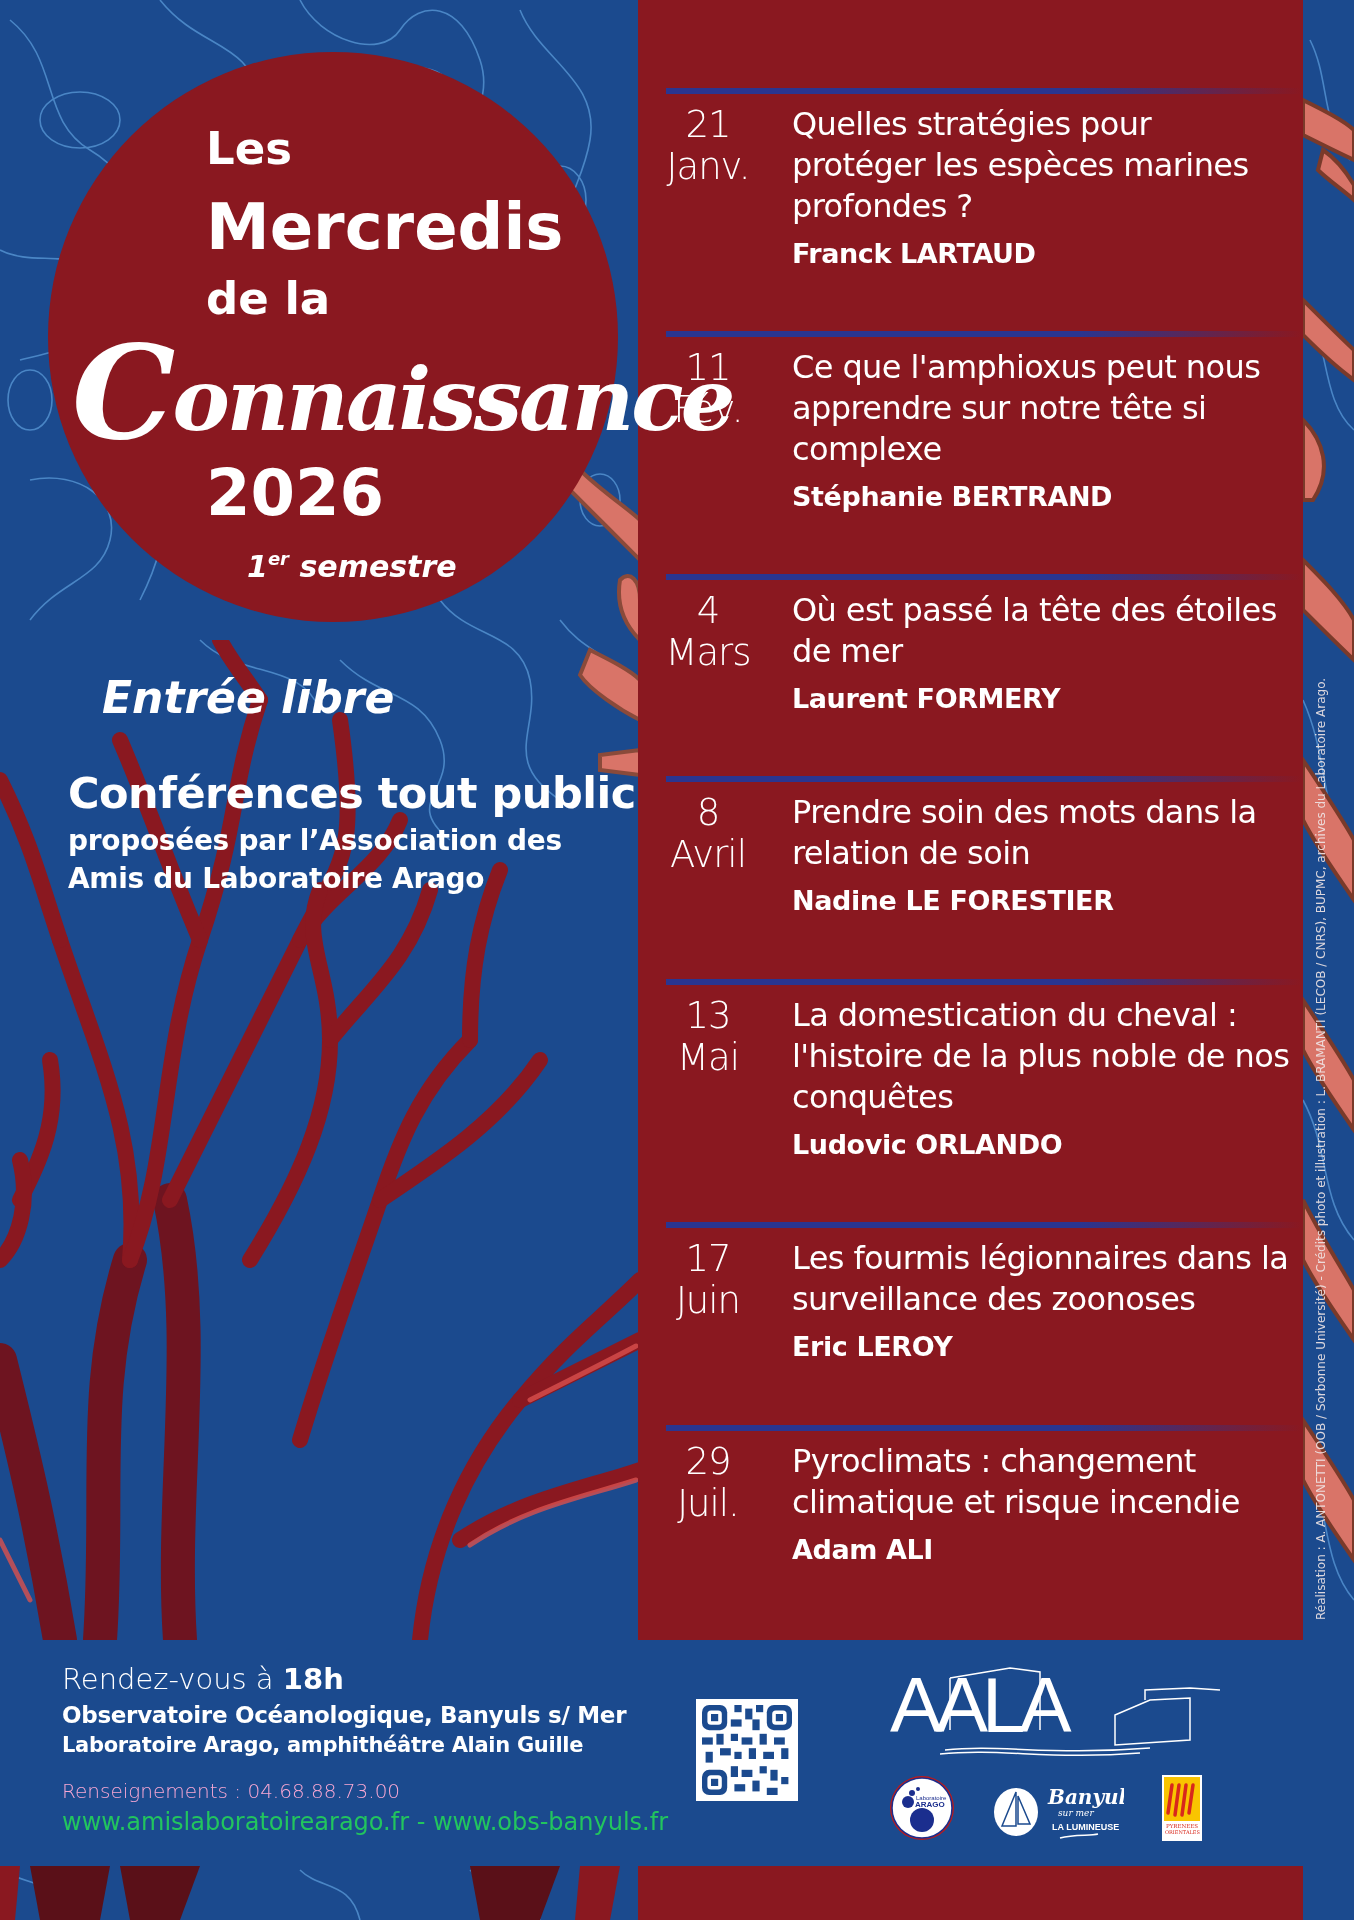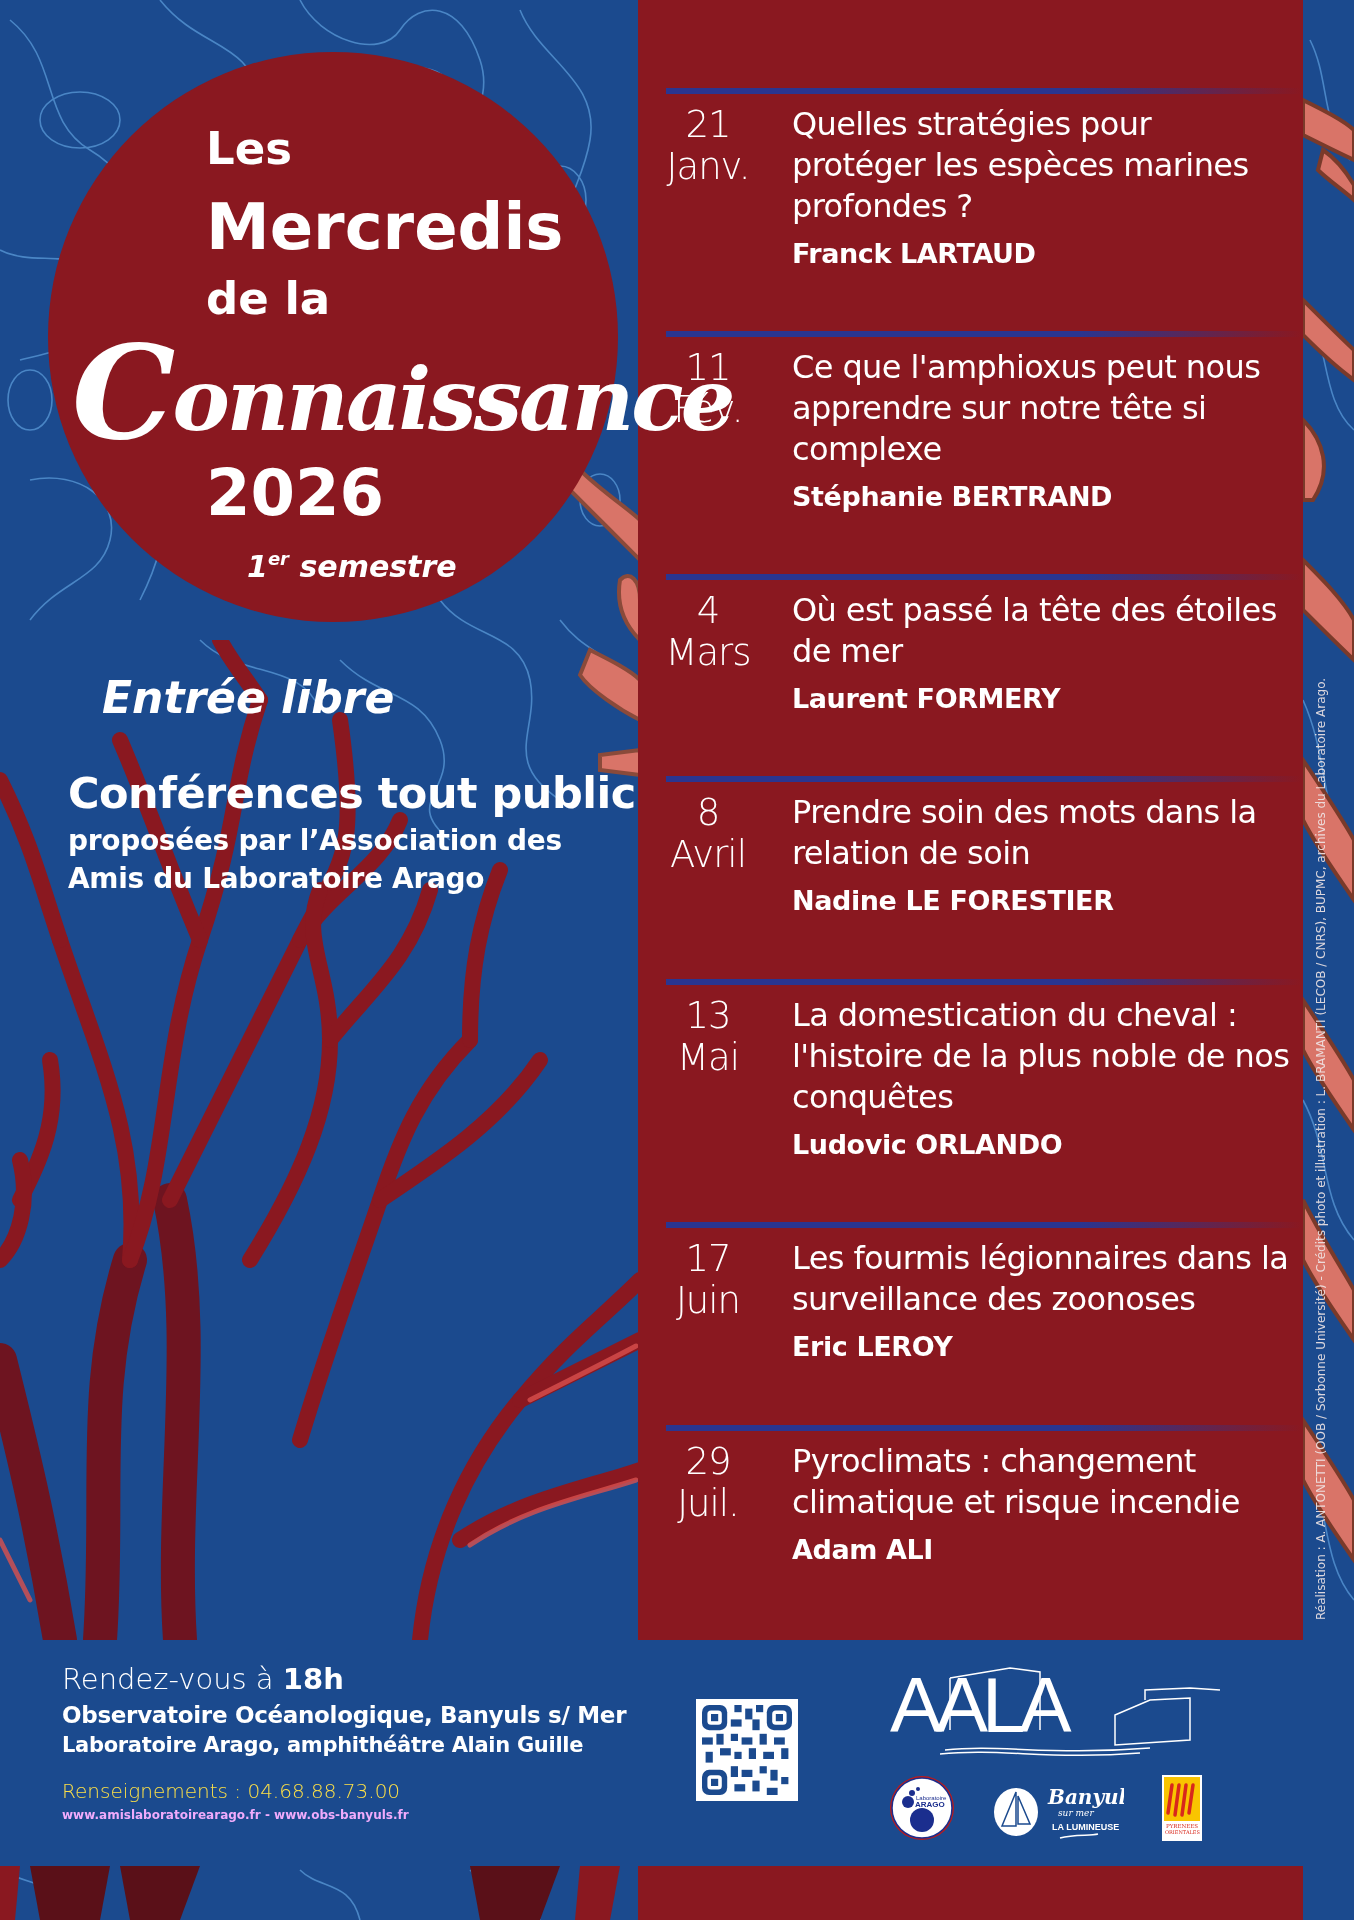--- a/index.html
+++ b/index.html
@@ -74,22 +74,22 @@
 
   
   .footer {
     position: absolute; left: 0; top: 1640px; width: 1354px; height: 226px;
     background: #1b4a8e; z-index: 2;
   }
   .f-rdv { position: absolute; left: 62px; top: 1662px; font-size: 29px; font-weight: 200; z-index: 3; }
   .f-rdv b { font-weight: bold; }
   .f-obs { position: absolute; left: 62px; top: 1702px; font-size: 23px; font-weight: bold; z-index: 3; letter-spacing: -0.3px; }
   .f-lab { position: absolute; left: 62px; top: 1733px; font-size: 21px; font-weight: bold; z-index: 3; letter-spacing: -0.3px; }
-  .f-info { position: absolute; left: 62px; top: 1779px; font-size: 20px; font-weight: 200; z-index: 3; color: #fde047; }
-  .f-web { position: absolute; left: 62px; top: 1808px; font-size: 12px; font-weight: 700; z-index: 3; color: #f0abfc; }
+  .f-info { position: absolute; left: 62px; top: 1779px; font-size: 20px; font-weight: 200; z-index: 3; color: #f9a8d4; }
+  .f-web { position: absolute; left: 62px; top: 1808px; font-size: 24px; font-weight: 400; z-index: 3; color: #22c55e; }
 
   .qr { position: absolute; left: 696px; top: 1699px; width: 102px; height: 102px; background: #fff; z-index: 3; padding: 6px; }
 
   .aala { position: absolute; left: 890px; top: 1660px; width: 330px; height: 100px; z-index: 3; }
   .aala-text { position: absolute; left: 0; top: 0; font-size: 78px; font-family: "Liberation Sans", sans-serif; letter-spacing: -6px; line-height: 90px; }
   .logo-arago { position: absolute; left: 890px; top: 1776px; width: 64px; height: 64px; border-radius: 50%; background: #b91c1c; z-index: 3; }
   .logo-banyuls { position: absolute; left: 994px; top: 1778px; width: 130px; height: 64px; z-index: 3; }
   .logo-po { position: absolute; left: 1162px; top: 1775px; width: 40px; height: 66px; background: #f9c400; border: 2px solid #fff; z-index: 3; }
 </style>
 </head>

